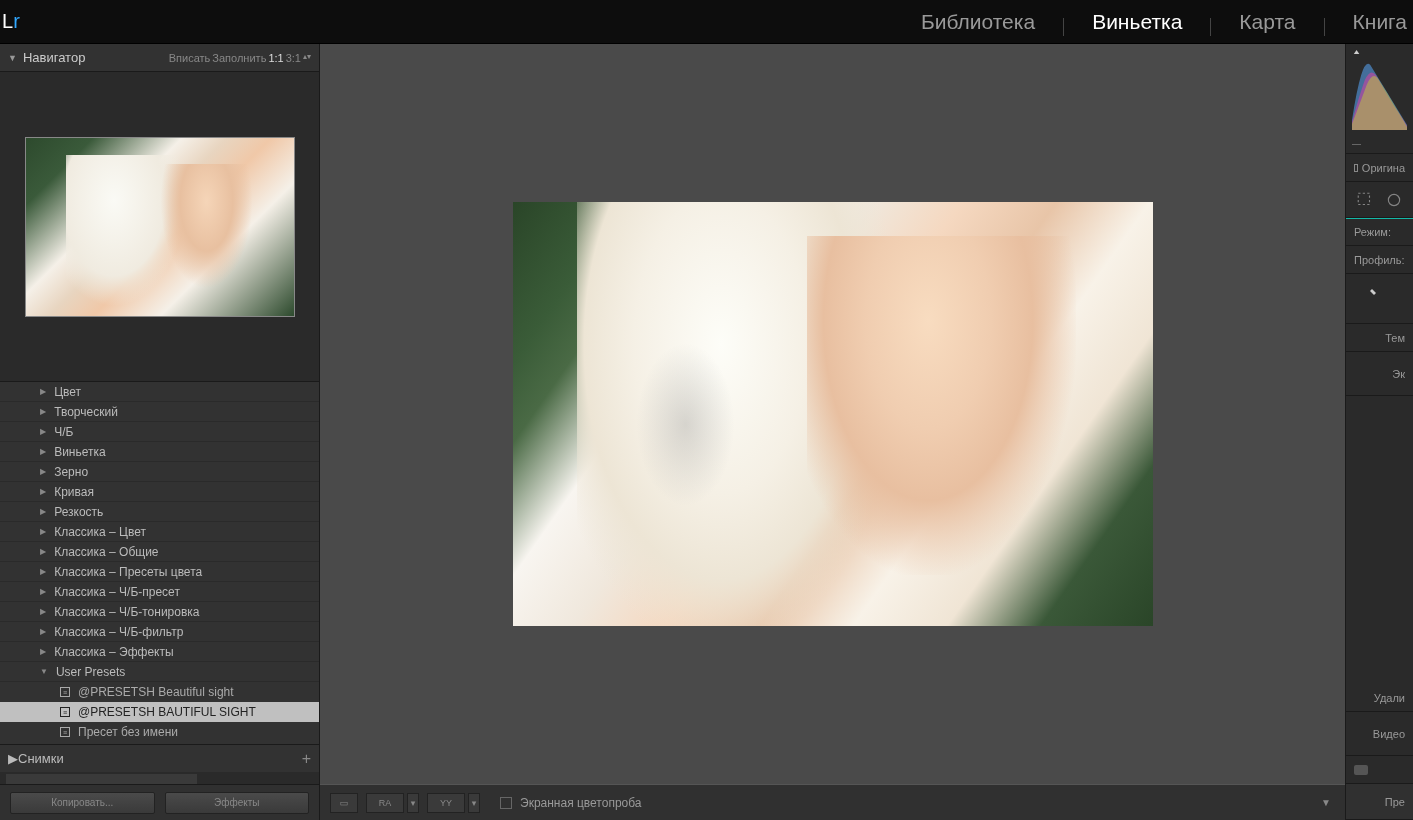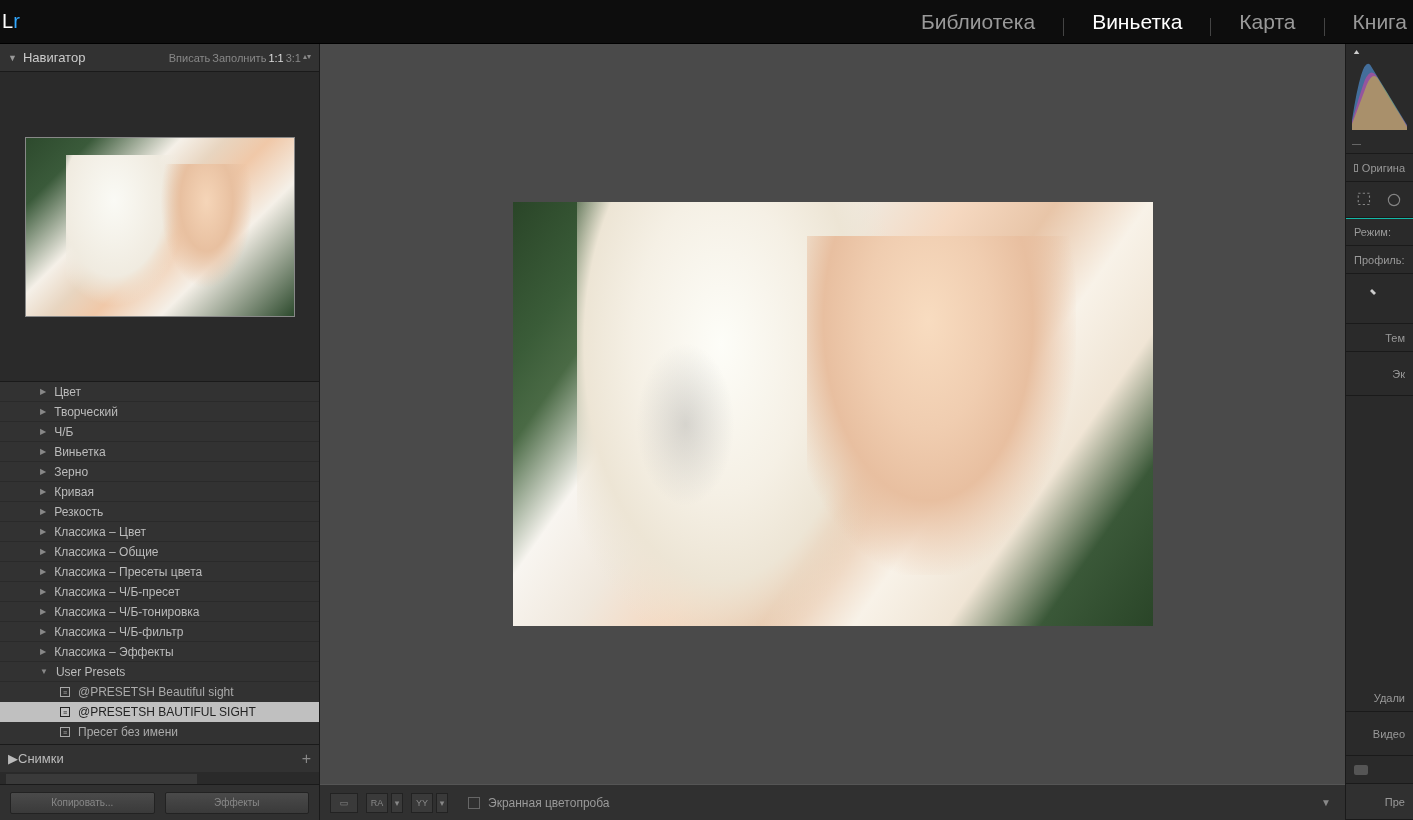--- a/index.html
+++ b/index.html
@@ -37,21 +37,21 @@
 .snapshots .plus{margin-left:auto;font-size:16px;color:#888;cursor:pointer}
 .left-bottom{height:36px;background:#303030;display:flex;align-items:center;padding:4px 10px;gap:10px;border-top:1px solid #1a1a1a}
 .btn{flex:1;height:22px;background:linear-gradient(#4a4a4a,#3a3a3a);border:1px solid #222;color:#888;font-size:10px;display:flex;align-items:center;justify-content:center;cursor:pointer;border-radius:2px}
 .canvas{flex:1;display:flex;align-items:center;justify-content:center}
 .main-img{width:640px;height:424px;background:linear-gradient(125deg,#2a4528 0%,#3a5c38 12%,#4a6a45 18%,#f8f5f0 28%,#f0e8dd 38%,#f5d8c0 48%,#e8c5a8 58%,#f8f2e8 68%,#f0e5d5 78%,#3a5838 88%,#2a4528 100%);position:relative;overflow:hidden}
 .main-img::before{content:"";position:absolute;left:10%;top:-5%;width:50%;height:110%;background:radial-gradient(ellipse at 45% 35%,#fdfdf8 0%,#f5f0e5 35%,#ede5d5 55%,transparent 72%)}
 .main-img::after{content:"";position:absolute;right:12%;top:8%;width:42%;height:80%;background:radial-gradient(ellipse at 45% 25%,#f8dcc0 0%,#f0cdb0 30%,#e8bfa0 50%,transparent 72%)}
 .horse-detail{position:absolute;left:18%;top:30%;width:18%;height:45%;background:radial-gradient(ellipse,#888 0%,transparent 60%);opacity:0.3}
 .center-bottom{height:36px;background:#303030;display:flex;align-items:center;padding:0 10px;gap:8px;border-top:1px solid #555}
 .tool-grp{display:flex;gap:3px;align-items:center}
-.tool-btn{width:22px;height:20px;background:#3a3a3a;border:1px solid #222;display:flex;align-items:center;justify-content:center;font-size:9px;color:#888;cursor:pointer}
+.tool-btn{width:38px;height:20px;background:#3a3a3a;border:1px solid #222;display:flex;align-items:center;justify-content:center;font-size:9px;color:#888;cursor:pointer}
 .tool-btn.wide{width:28px}
 .chk{width:12px;height:12px;border:1px solid #666;margin-left:12px;cursor:pointer}
 .chk-label{font-size:12px;color:#999;}
 .drop-tri{margin-left:auto;font-size:10px;color:#888;cursor:pointer;padding:4px}
 .r-hist{height:110px;background:#2a2a2a;border-bottom:1px solid #1a1a1a;position:relative;padding:6px}
 .hist-svg{width:100%;height:80px}
 .r-row{height:28px;display:flex;align-items:center;padding:0 8px;font-size:11px;color:#999;border-bottom:1px solid #1a1a1a}
 .r-row.tall{height:44px}
 .r-tools{height:36px;display:flex;align-items:center;justify-content:space-around;padding:0 4px;border-bottom:1px solid #1a1a1a}
 .r-tool{width:18px;height:18px;cursor:pointer;opacity:0.7}

